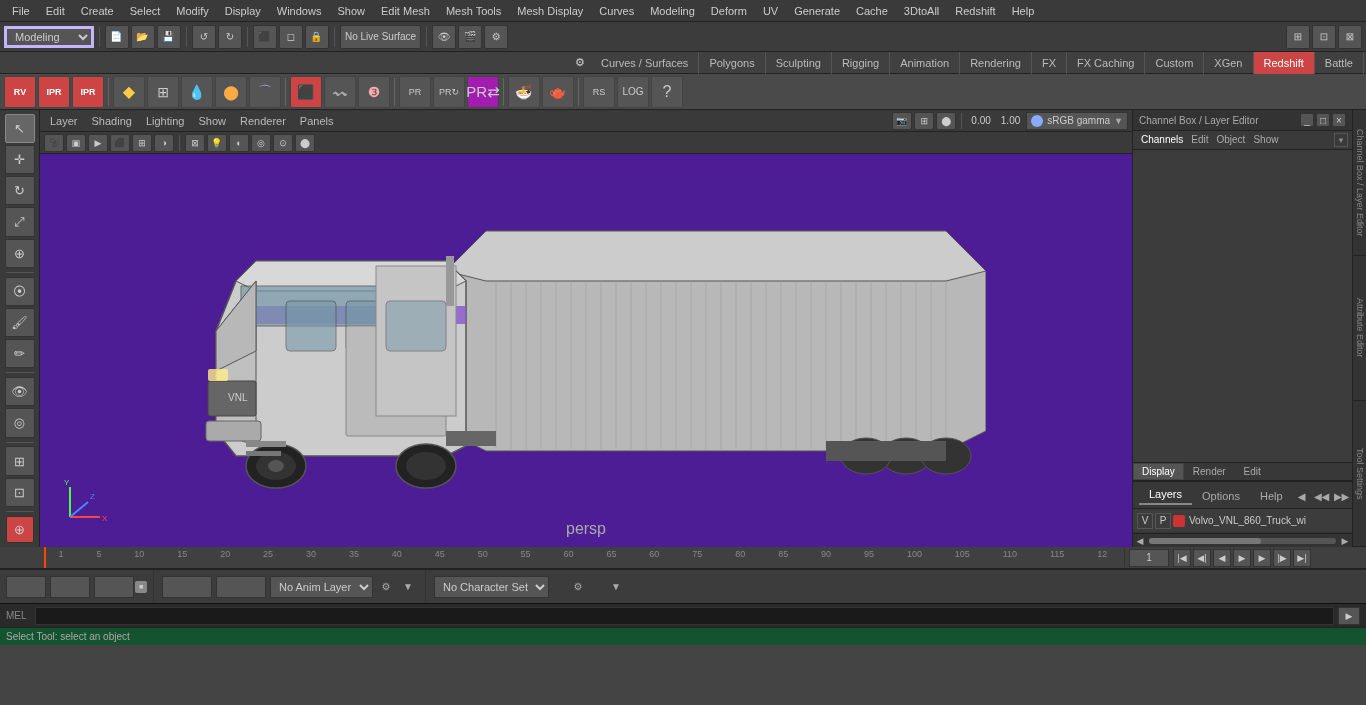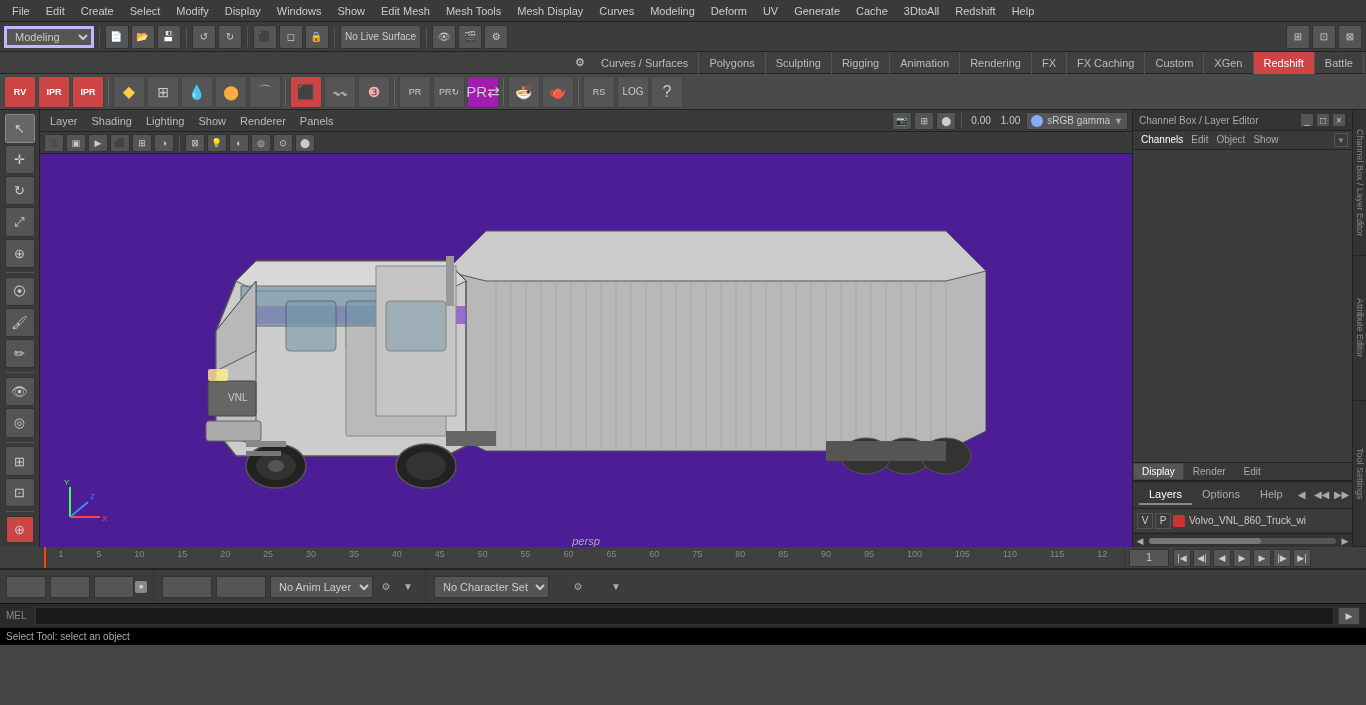--- a/index.html
+++ b/index.html
@@ -140,26 +140,25 @@
       cursor: pointer; font-size: 9px; color: #ccc;
     }
     #viewport {
       flex: 1;
       background: #4c1d95;
       position: relative;
       overflow: hidden;
     }
     #viewport-label {
       position: absolute;
-      bottom: 0;
+      bottom: 9px;
       left: 50%;
       transform: translateX(-50%);
       color: #aaa;
-      font-size: 11px;
-      font-style: italic;
+      font-size: 16px;
     }
     
     #truck-area {
       position: absolute;
       top: 0; left: 0; right: 0; bottom: 0;
       display: flex; align-items: center; justify-content: center;
     }
 
     
     #right-panel {
@@ -203,21 +202,21 @@
       flex: 1;
       background: #3c3c3c;
       overflow-y: auto;
     }
 
     #layer-section {
       border-top: 1px solid #222;
     }
     #layer-header {
       display: flex;
-      align-items: flex-start;
+      align-items: flex-end;
       padding: 3px 6px;
       background: #383838;
       border-bottom: 1px solid #222;
     }
     .layer-tab {
       padding: 3px 10px;
       font-size: 11px;
       color: #aaa;
       cursor: pointer;
     }
@@ -342,21 +341,21 @@
     #mel-label {
       color: #888; font-size: 10px; margin-right: 8px;
     }
     #mel-input {
       flex: 1; height: 18px;
       background: #1a1a1a; border: 1px solid #333;
       color: #ccc; font-size: 10px; padding: 0 4px;
     }
     #help-bar {
       height: 18px;
-      background: #000000;
+      background: #14532d;
       display: flex; align-items: center;
       padding: 0 6px;
       border-top: 1px solid #222;
     }
     #help-text { font-size: 10px; color: #aaa; }
 
     
     #viewport-menu {
       display: flex;
       background: #3a3a3a;

